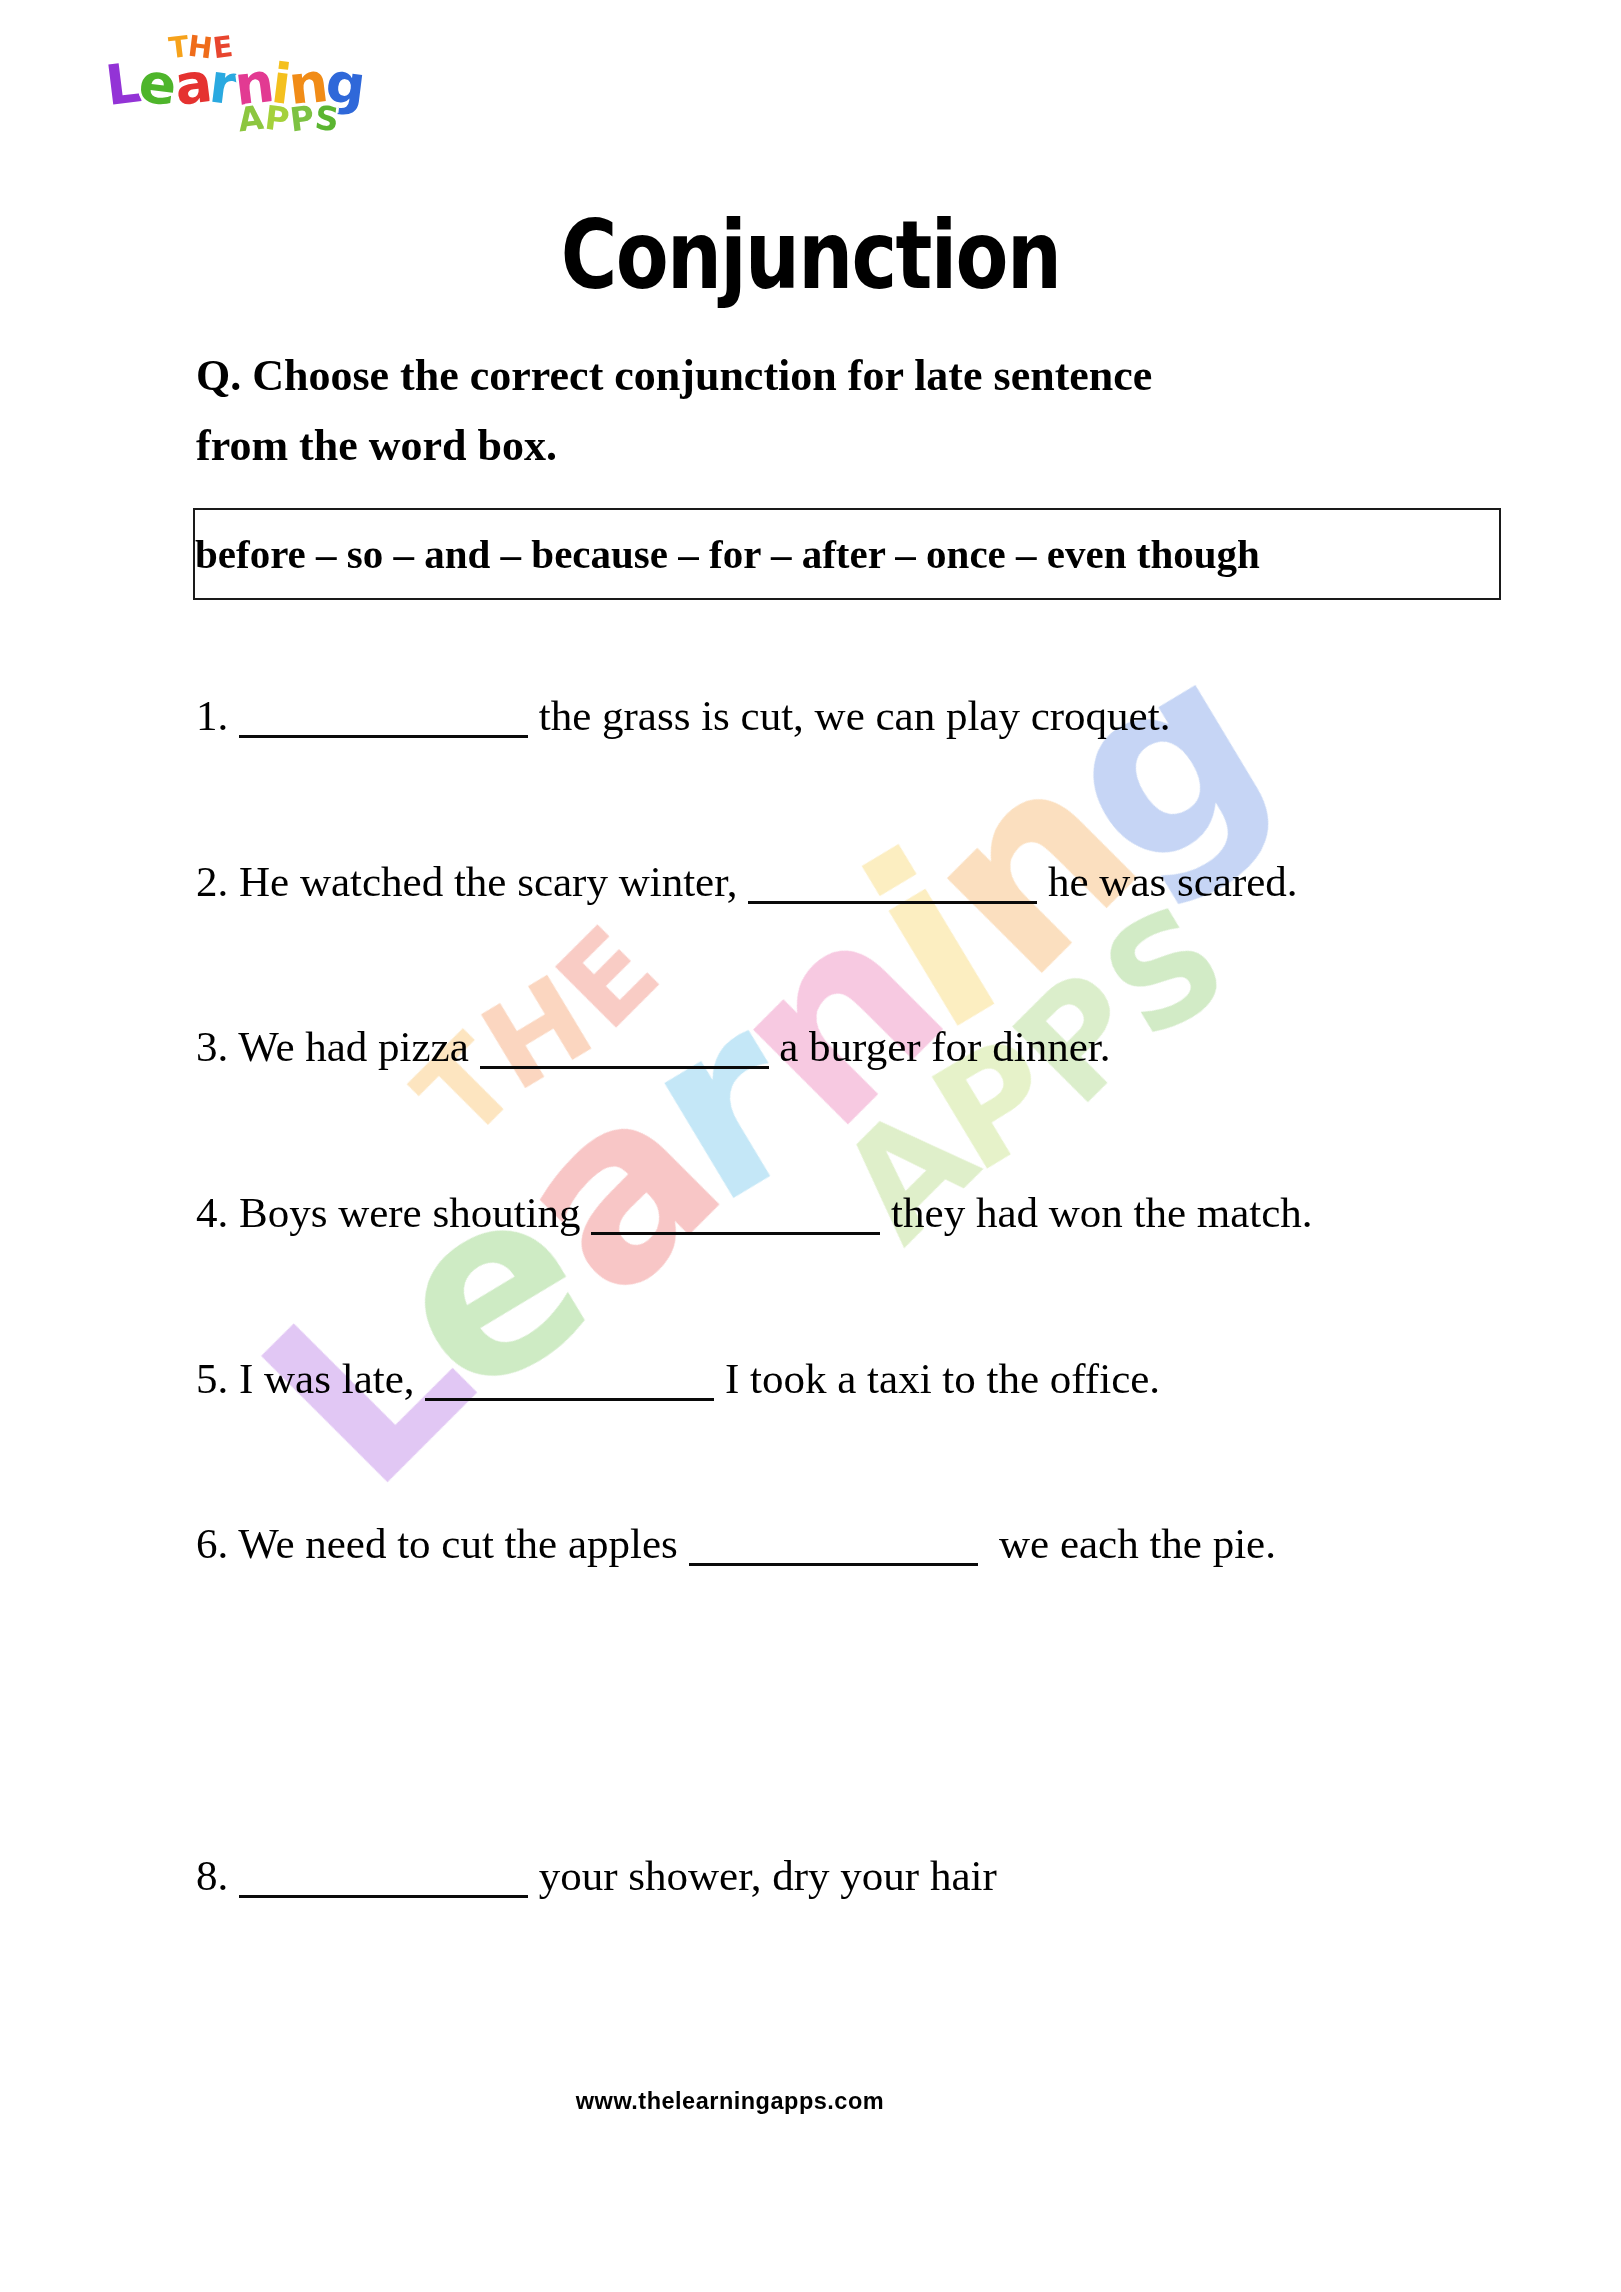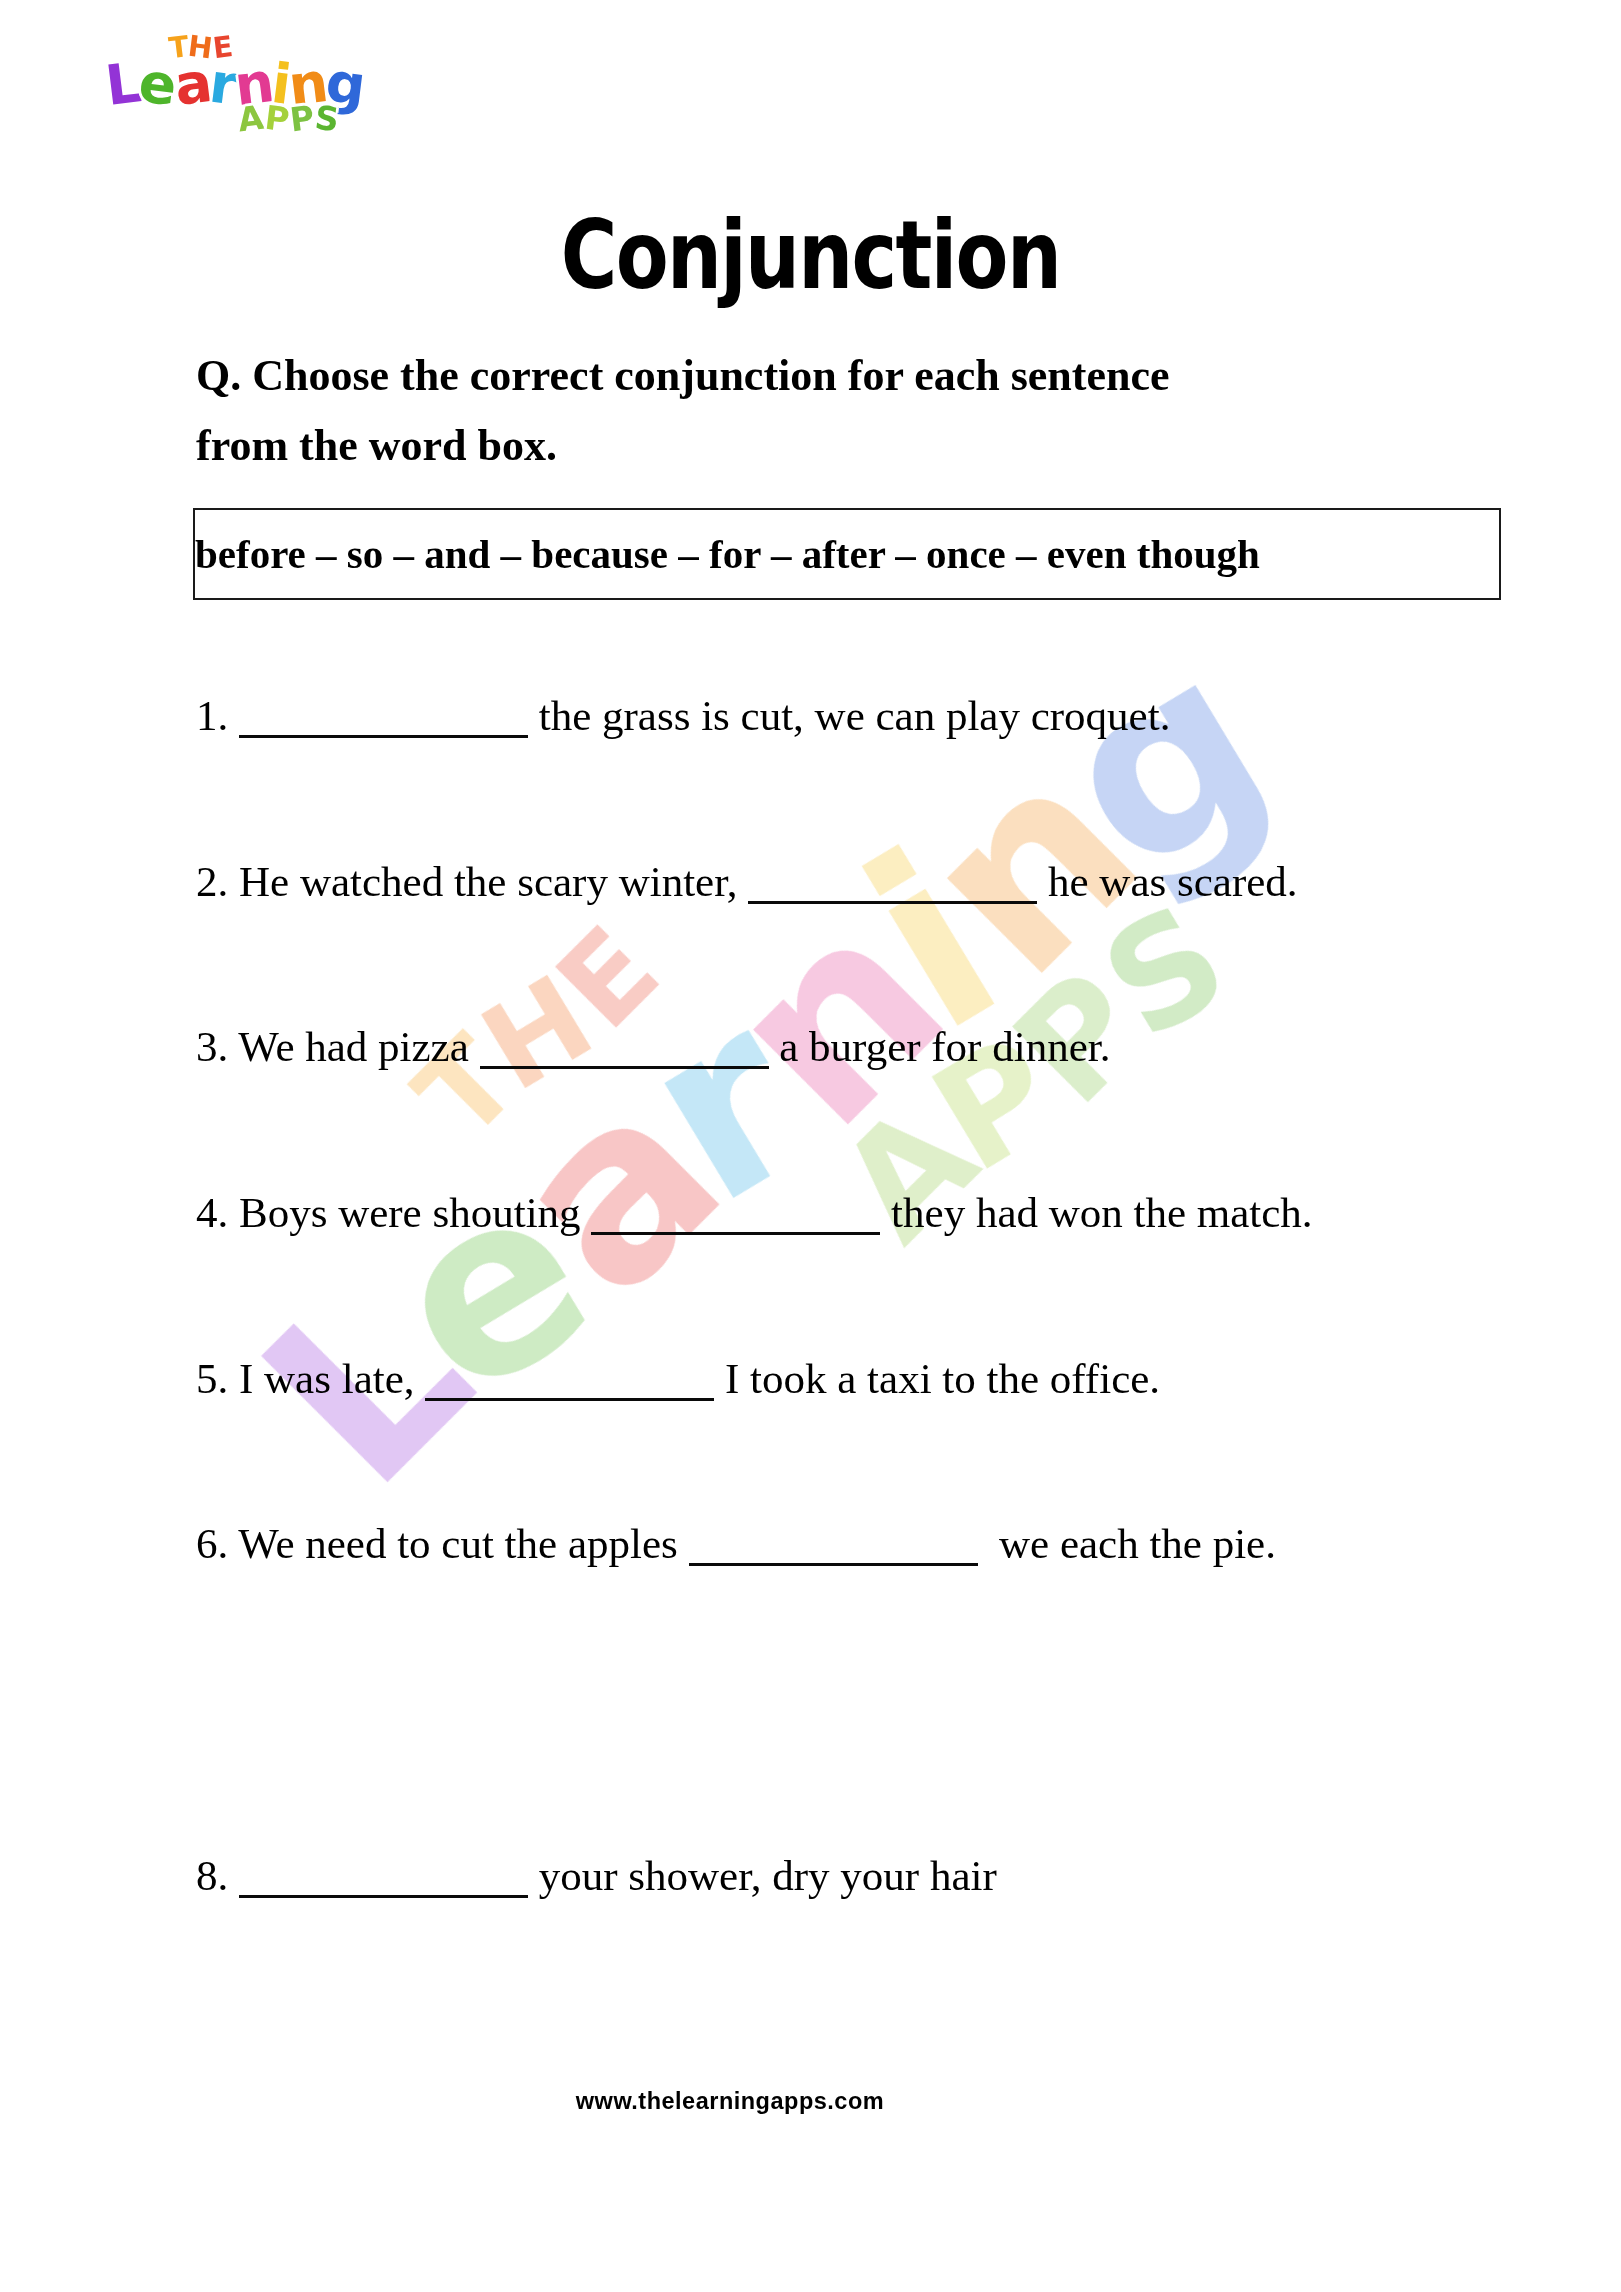--- a/index.html
+++ b/index.html
@@ -112,21 +112,21 @@
       <span style="color: rgb(147, 51, 214);">L</span><span style="color: rgb(78, 181, 43);">e</span><span style="color: rgb(229, 50, 48);">a</span><span style="color: rgb(42, 169, 224);">r</span><span style="color: rgb(226, 58, 146);">n</span><span style="color: rgb(244, 192, 30);">i</span><span style="color: rgb(241, 140, 23);">n</span><span style="color: rgb(47, 104, 217);">g</span>
     </div>
     <div class="row-apps jumble">
       <span style="color: rgb(140, 198, 63);">A</span><span style="color: rgb(164, 209, 59);">P</span><span style="color: rgb(125, 194, 66);">P</span><span style="color: rgb(91, 181, 49);">S</span>
     </div>
   </div>
 
   <div class="title">Conjunction</div>
 
   <div class="question">
-    <div>Q. Choose the correct conjunction for each sentence</div>
+    <div>Q. Choose the correct conjunction for late sentence</div>
     <div>from the word box.</div>
   </div>
 
   <div class="word-box">
     <span>before – so – and – because – for – after – once – even though</span>
   </div>
 
   <div class="sentence" style="top:688px">
     <span>1.</span> <span></span> <span class="blank"></span> <span>the grass is cut, we can play croquet.</span>
   </div>

